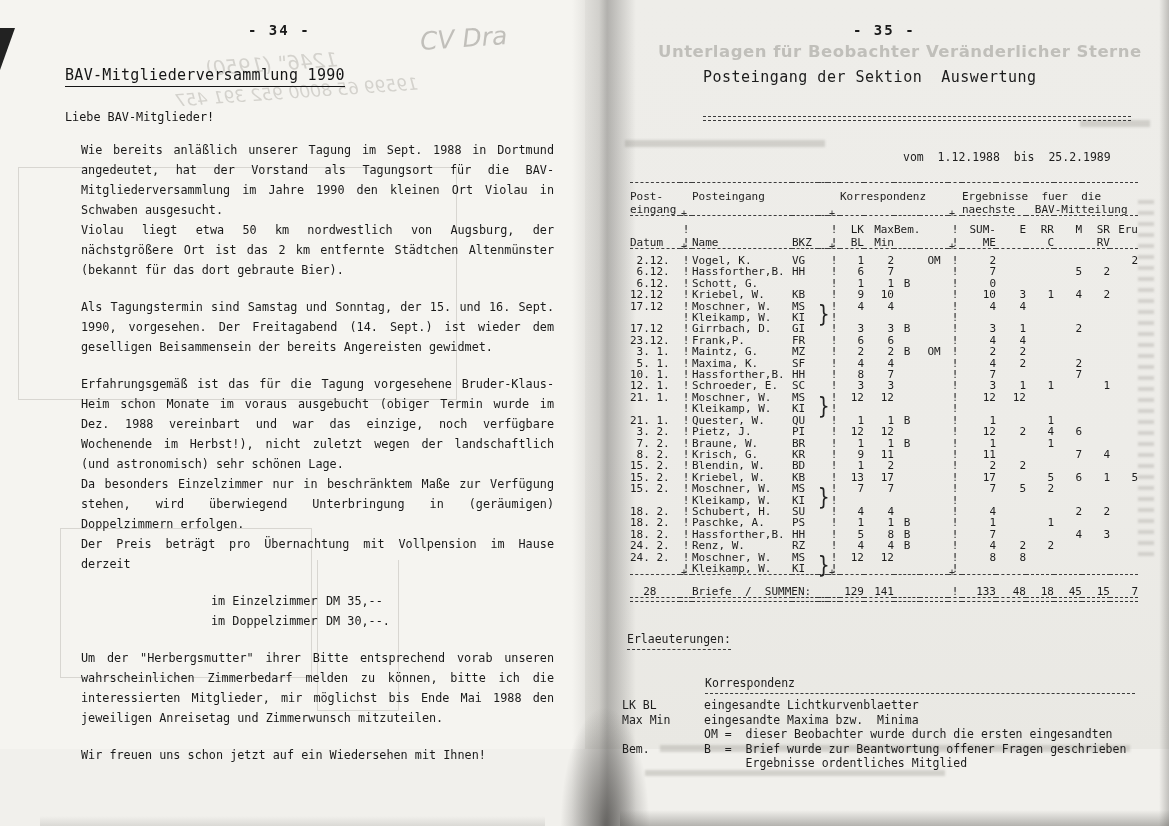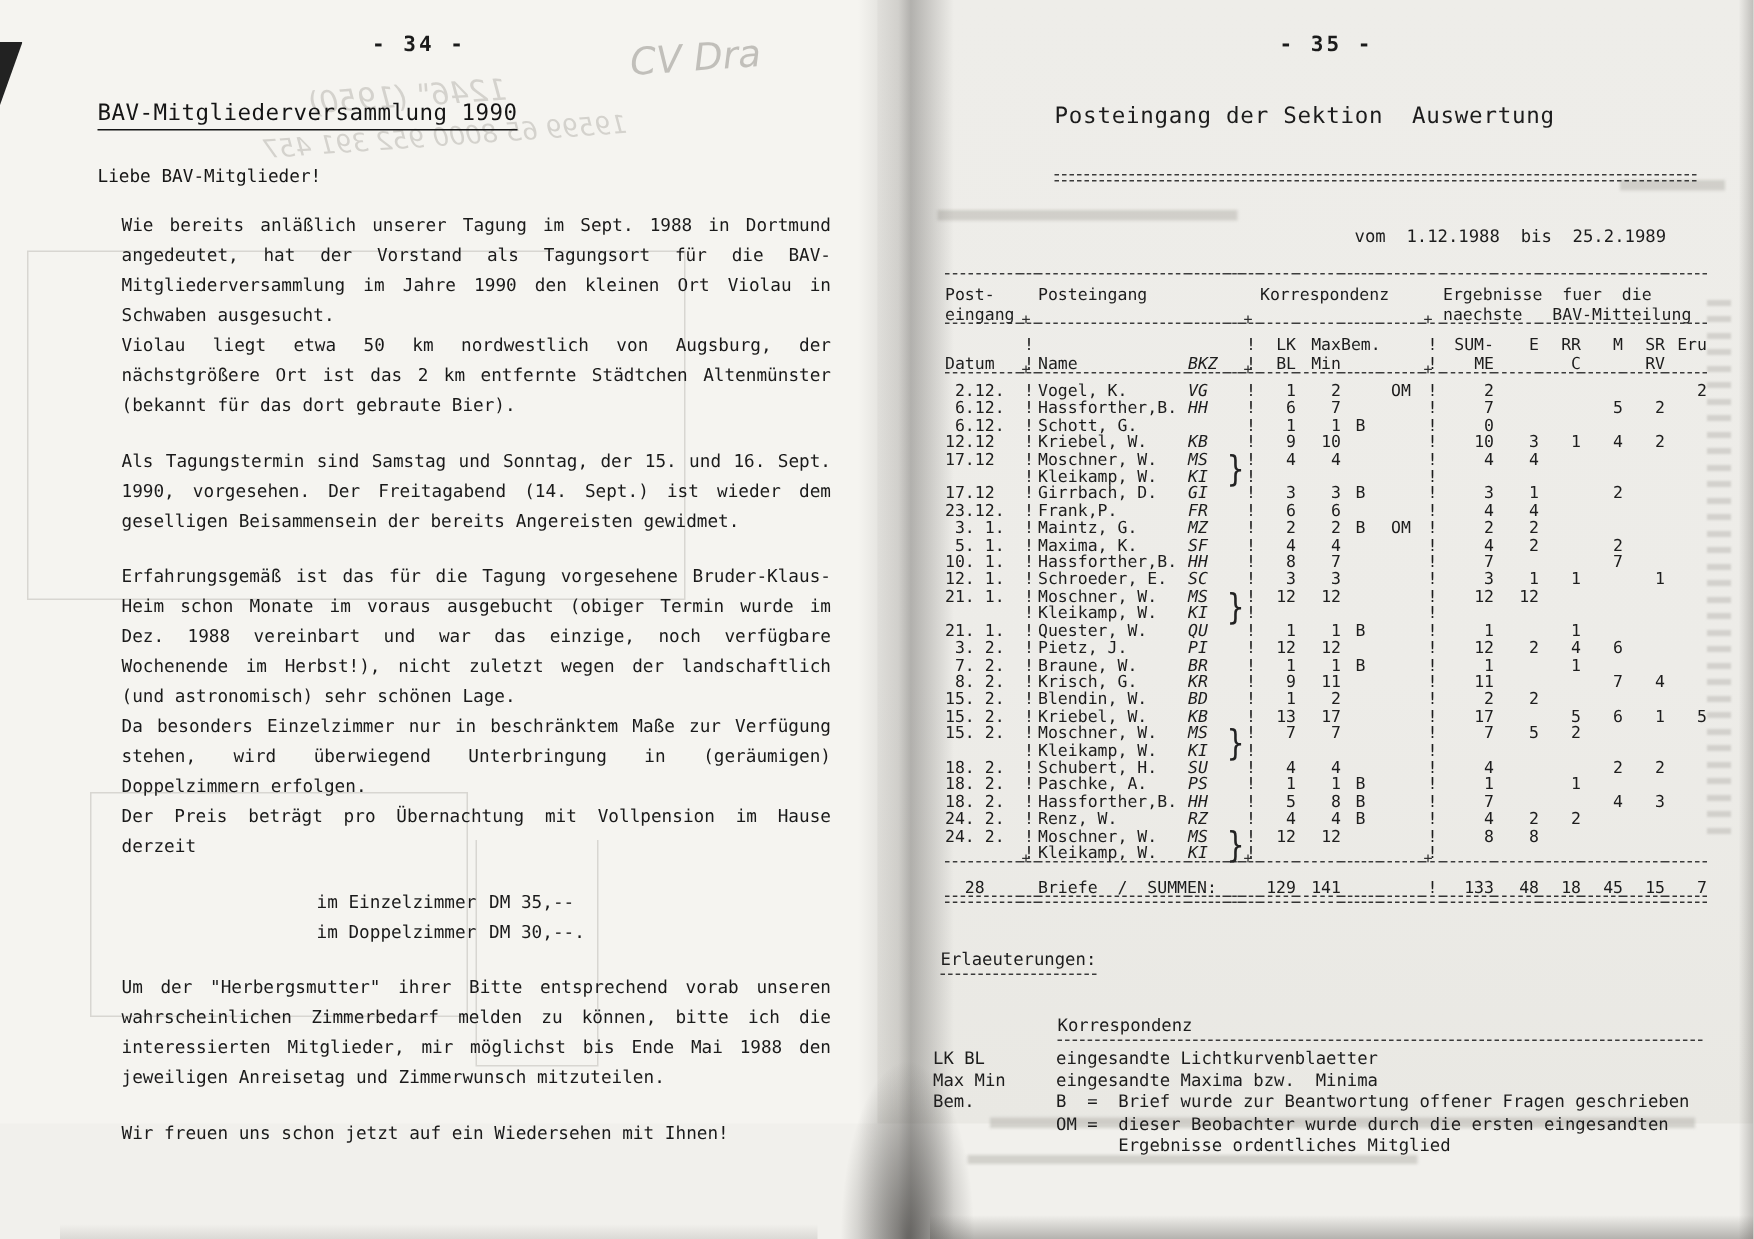--- a/index.html
+++ b/index.html
@@ -31,21 +31,21 @@
   .report-title{font-size:15px;letter-spacing:.5px;color:#1c1c1c;line-height:22px;white-space:pre;}
   .dbl-rule{height:3px;border-top:1px dashed #3a3a3a;border-bottom:1px dashed #3a3a3a;}
   .date-range{font-size:11.5px;color:#1d1d1d;white-space:pre;}
 
   table.t{border-collapse:collapse;table-layout:fixed;width:508px;
           font-size:11px;line-height:11.4px;color:#1d1d1d;}
   table.t td{padding:0;white-space:pre;overflow:visible;vertical-align:bottom;}
   td.c-datum{text-align:left;}
   td.c-sep{text-align:center;}
   td.c-name{text-align:left;}
-  td.c-bkz{text-align:left;font-style:italic;}
+  td.c-bkz{text-align:left;}
   td.c-brace{text-align:left;}
   td.c-num{text-align:right;padding-right:6px;}
   td.c-bem{text-align:center;}
   td.c-om{text-align:center;}
   td.grp{text-align:left;}
   tr.hrow td{height:13px;}
   tr.brow td{height:11.4px;}
   tr.rule td{border-top:1px dashed #3c3c3c;height:6px;}
   tr.rule td.c-sep{position:relative;}
   tr.rule td.c-sep::after{content:"+";position:absolute;top:-8px;left:1px;font-size:10px;color:#2f2f2f;}
@@ -119,20 +119,21 @@
           <p class="gap">Um der "Herbergsmutter" ihrer Bitte entsprechend vorab unseren wahrscheinlichen Zimmerbedarf melden zu können, bitte ich die interessierten Mitglieder, mir möglichst bis Ende Mai 1988 den jeweiligen Anreisetag und Zimmerwunsch mitzuteilen.</p>
           <p class="gap">Wir freuen uns schon jetzt auf ein Wiedersehen mit Ihnen!</p>
         </div>
 
     </div>
   </div>
 
   <div class="page page-right">
     <div class="abs pagenum" style="left:268px;top:22px;">- 35 -</div>
 
+    <div class="abs ghost-header" style="left:73px;top:42px;">Unterlagen für Beobachter Veränderlicher Sterne</div>
     <div class="smudge" style="left:40px;top:140px;width:200px;height:7px;"></div>
     <div class="smudge" style="left:495px;top:120px;width:70px;height:7px;"></div>
     <div class="smudge-col" style="left:553px;top:200px;width:16px;height:360px;"></div>
     <div class="smudge" style="left:75px;top:745px;width:470px;height:7px;"></div>
     <div class="smudge" style="left:60px;top:770px;width:300px;height:6px;"></div>
 
     <div class="abs report-title" style="left:118px;top:66px;"><span>Posteingang der Sektion  Auswertung</span><br></div>
     <div class="abs dbl-rule" style="left:118px;top:116px;width:428px;"></div>
 
     <div class="abs date-range" style="left:318px;top:150px;">vom  1.12.1988  bis  25.2.1989</div>
@@ -841,26 +842,26 @@
     <div class="abs notes-list" style="left:37px;top:698px;" id="notes-list">
         <div class="note-row">
           <span class="note-term">LK BL</span>
           <span class="note-text">eingesandte Lichtkurvenblaetter</span>
         </div>
         <div class="note-row">
           <span class="note-term">Max Min</span>
           <span class="note-text">eingesandte Maxima bzw.  Minima</span>
         </div>
         <div class="note-row">
+          <span class="note-term"></span>
+          <span class="note-text">OM =  dieser Beobachter wurde durch die ersten eingesandten</span>
+        </div>
+        <div class="note-row">
           <span class="note-term">Bem.</span>
           <span class="note-text">B  =  Brief wurde zur Beantwortung offener Fragen geschrieben</span>
-        </div>
-        <div class="note-row">
-          <span class="note-term"></span>
-          <span class="note-text">OM =  dieser Beobachter wurde durch die ersten eingesandten</span>
         </div>
         <div class="note-row">
           <span class="note-term"></span>
           <span class="note-text">      Ergebnisse ordentliches Mitglied</span>
         </div>
       </div>
   </div>
 
   <div class="corner-wedge"></div>
   <div class="gutter-shadow"></div>

